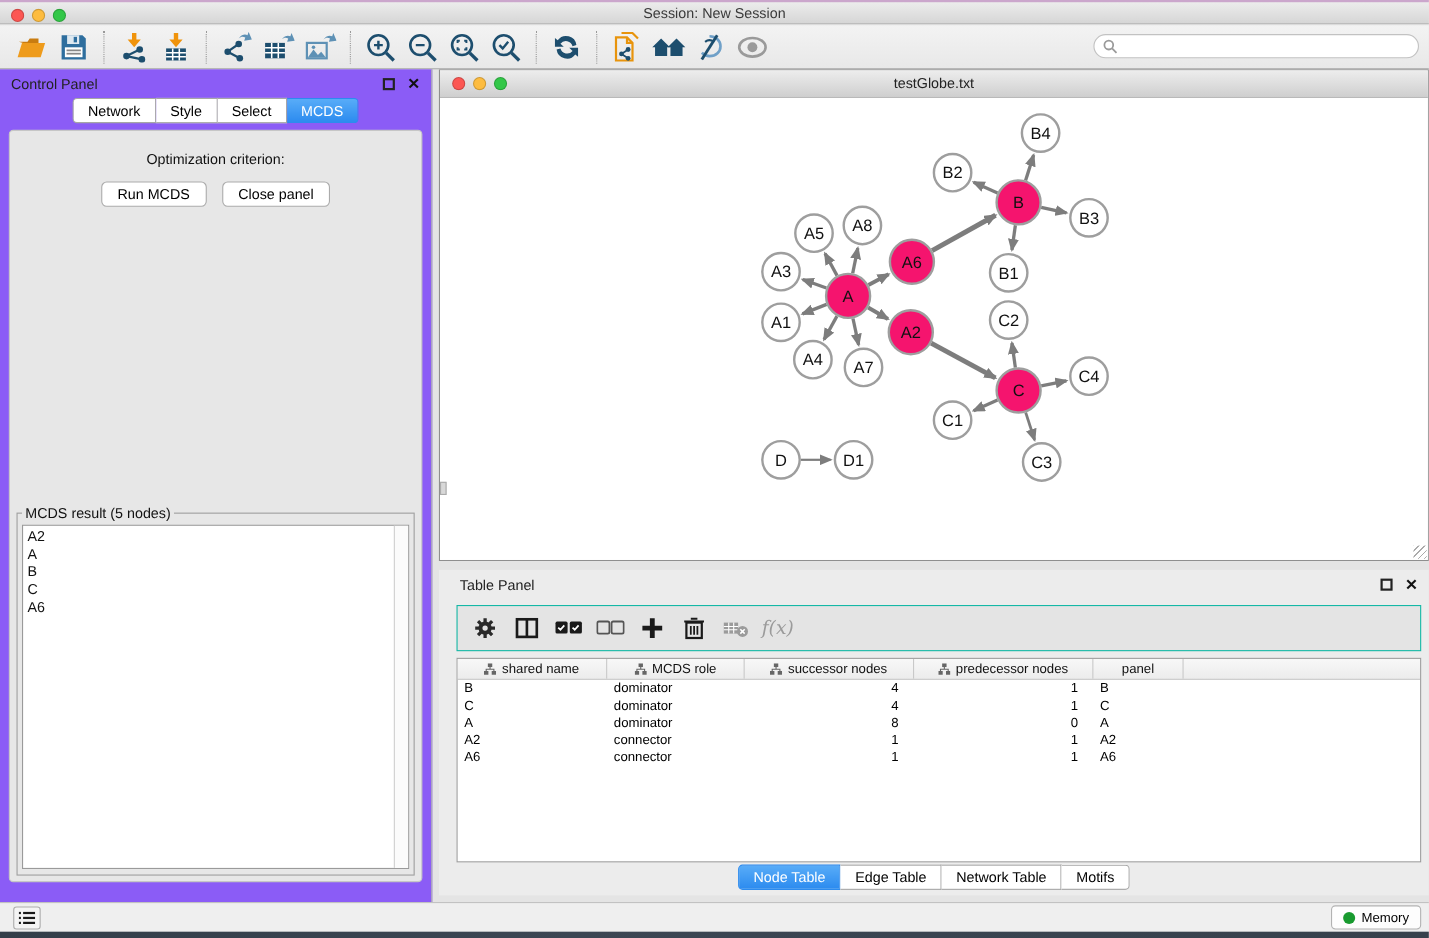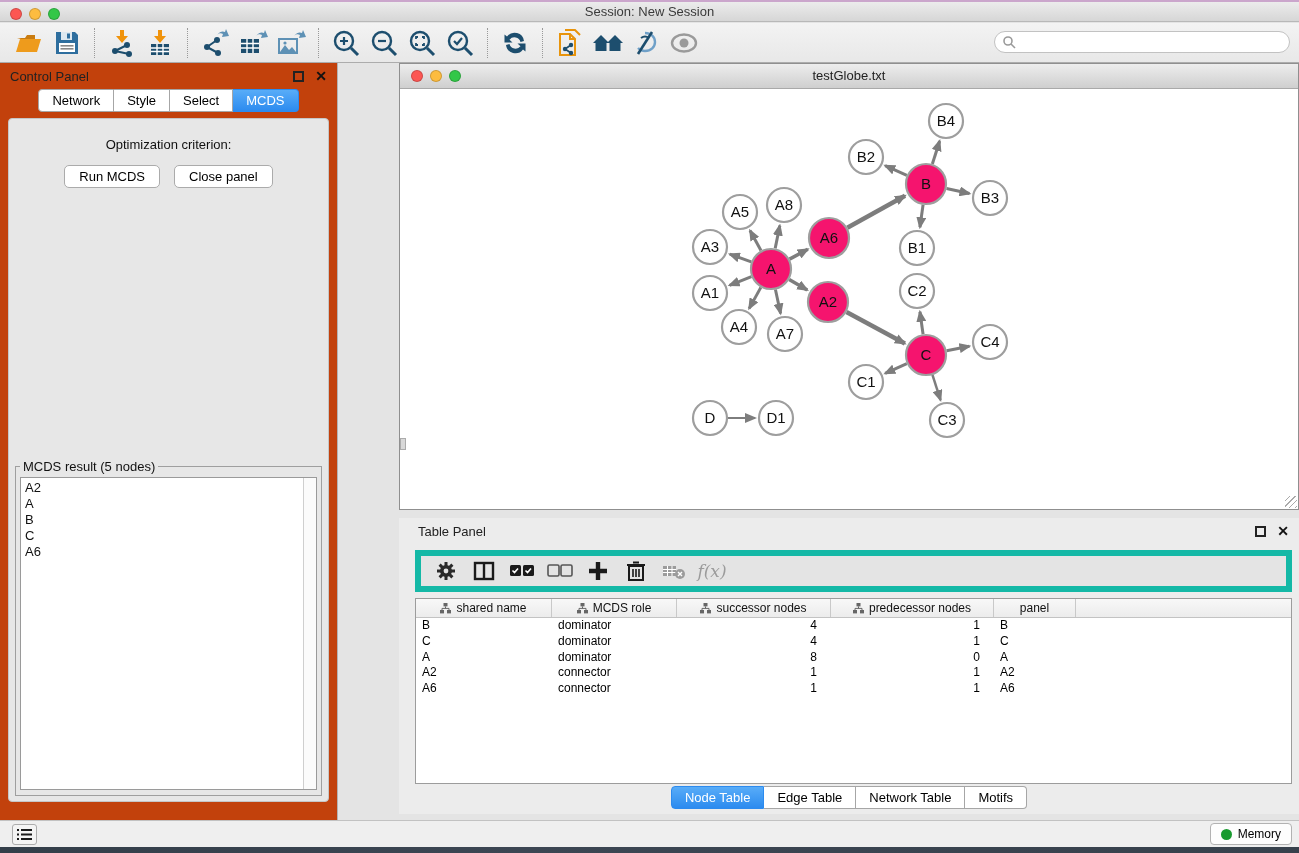--- a/index.html
+++ b/index.html
@@ -18,21 +18,21 @@
   
   .toolbar { left:0; top:23px; width:1299px; height:40px; background:linear-gradient(#F3F3F3,#E8E8E8);
     border-bottom:1px solid #ACACAC; display:flex; align-items:center; padding-left:10px; }
   .tbtn { width:38px; height:34px; background:transparent; border:none; display:flex; align-items:center; justify-content:center; cursor:pointer; }
   .tdiv { width:1px; height:30px; border-left:1px dotted #999; margin:0 8px; }
   .searchbox { position:absolute; right:9px; top:8px; width:296px; height:22px; border:1px solid #C2C2C2;
     border-radius:11px; background:#FFF; display:flex; align-items:center; padding-left:7px; }
   .searchbox input { border:none; outline:none; flex:1; font-size:12px; background:transparent; height:18px; }
 
   
-  .cpanel { left:0; top:63px; width:338px; height:757px; background:#c2410c; border-right:1px solid #B3B3B3; }
+  .cpanel { left:0; top:63px; width:393px; height:757px; background:#8b5cf6; border-right:1px solid #B3B3B3; }
   .panel-head { height:26px; display:flex; align-items:center; padding:0 10px; font-size:13px; color:#222; }
   .panel-head .sp { flex:1; }
   .wbox { width:11px; height:11px; border:2px solid #222; display:inline-block; cursor:pointer; }
   .wclose { font-size:14px; font-weight:bold; color:#111; margin-left:11px; cursor:pointer; line-height:11px; }
   .seg { display:flex; justify-content:center; }
   .seg .tab { background:#FFF; border:1px solid #A6A6A6; border-left:none; padding:3px 13px; font-size:13px; cursor:pointer; }
   .seg .tab:first-child { border-left:1px solid #A6A6A6; border-radius:4px 0 0 4px; }
   .seg .tab:last-child { border-radius:0 4px 4px 0; }
   .seg .tab.sel { background:linear-gradient(#58ACF8,#2C8BEF); border-color:#2C8BEF; color:#FFF; }
   .cp-body { position:absolute; left:8px; right:8px; top:55px; bottom:18px; border:1px solid #C6C6C6;
@@ -59,21 +59,21 @@
     position:relative; text-align:center; font-size:13px; color:#222; line-height:24px; }
   .netwin .lights { position:absolute; left:11px; top:6px; display:flex; gap:7px; }
   .canvas { position:absolute; left:0; top:25px; right:0; bottom:0; background:#FFF; }
   .grip { position:absolute; right:1px; bottom:1px; width:12px; height:12px;
     background:repeating-linear-gradient(135deg, transparent 0 3px, #AAA 3px 4px); cursor:nwse-resize; }
   .nub { background:#D8D8D8; border:1px solid #ABABAB; }
 
   
   .tpanel { left:399px; top:518px; width:900px; height:296px; background:#ECECEC; }
   .ttoolbar { position:absolute; left:16px; right:7px; top:32px; height:42px; background:#E4E4E4;
-    border:6px solid #14b8a6; display:flex; align-items:center; padding-left:8px; gap:4px; }
+    border:1px solid #14b8a6; display:flex; align-items:center; padding-left:8px; gap:4px; }
   .ttbtn { width:34px; height:34px; background:transparent; border:none; display:flex; align-items:center; justify-content:center; cursor:pointer; }
   .fx { font-family:"DejaVu Serif", serif; font-style:italic; font-size:17px; color:#9B9B9B; }
   .dtable { position:absolute; left:16px; right:7px; top:80px; bottom:30px; background:#FFF; border:1px solid #9C9C9C; overflow:hidden; font-size:12px; }
   .thead { display:flex; height:19px; background:linear-gradient(#F8F8F8,#ECECEC); border-bottom:1px solid #C3C3C3; }
   .th { display:flex; align-items:center; justify-content:center; gap:5px; border-right:1px solid #C9C9C9; color:#111; }
   .trow { display:flex; height:15.8px; line-height:15.8px; }
   .td { padding:0 6px; white-space:nowrap; overflow:hidden; color:#000; }
   .num { text-align:right; padding-right:14px; }
   .c0{width:136px;} .c1{width:125px;} .c2{width:154px;} .c3{width:163px;} .c4{width:82px;} .c5{flex:1; border-right:none;}
   .btabs { position:absolute; left:0; right:0; bottom:5px; display:flex; justify-content:center; }

